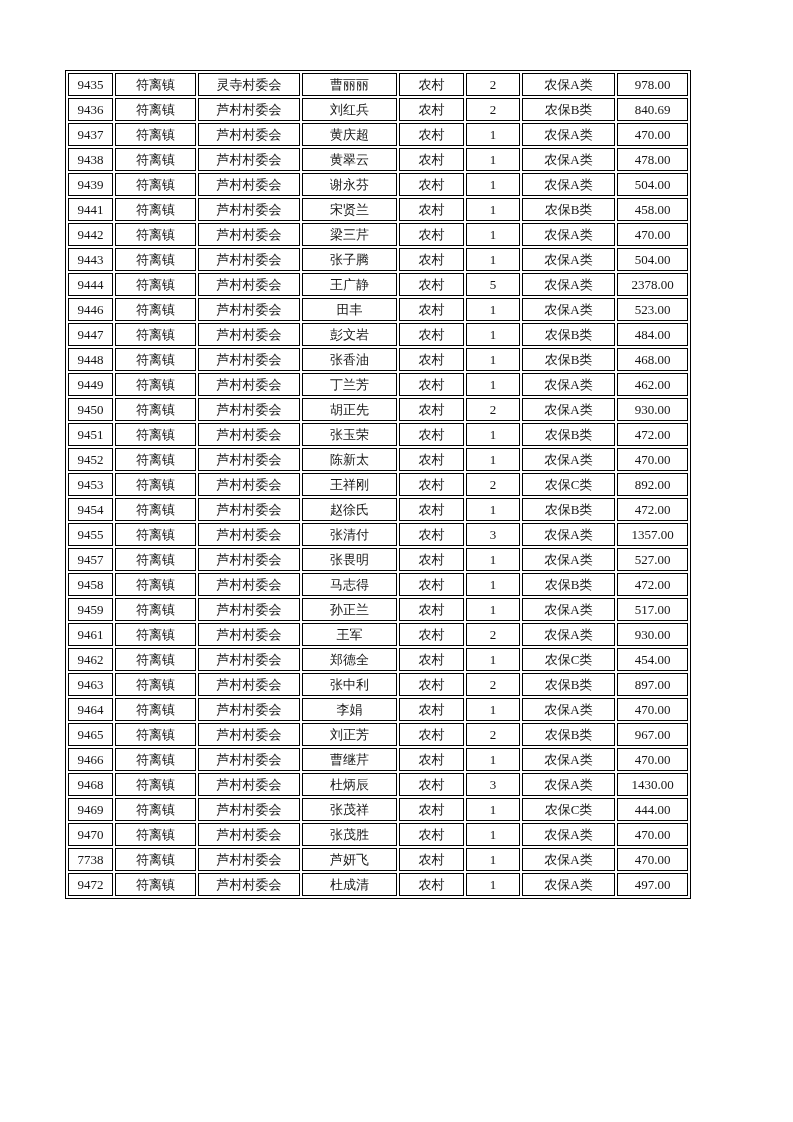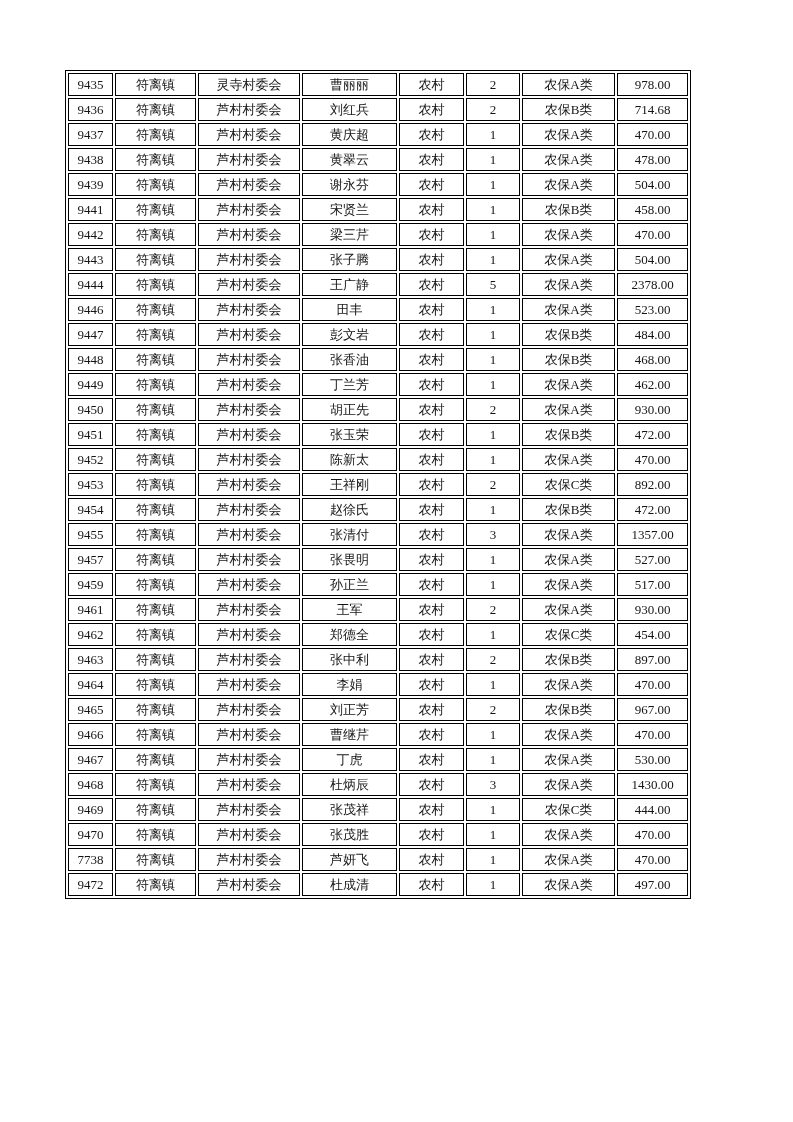--- a/index.html
+++ b/index.html
@@ -83,21 +83,21 @@
           <td>978.00</td>
         </tr>
         <tr>
           <td>9436</td>
           <td>符离镇</td>
           <td>芦村村委会</td>
           <td>刘红兵</td>
           <td>农村</td>
           <td>2</td>
           <td>农保B类</td>
-          <td>714.68</td>
+          <td>840.69</td>
         </tr>
         <tr>
           <td>9437</td>
           <td>符离镇</td>
           <td>芦村村委会</td>
           <td>黄庆超</td>
           <td>农村</td>
           <td>1</td>
           <td>农保A类</td>
           <td>470.00</td>
@@ -266,20 +266,30 @@
           <td>9457</td>
           <td>符离镇</td>
           <td>芦村村委会</td>
           <td>张畏明</td>
           <td>农村</td>
           <td>1</td>
           <td>农保A类</td>
           <td>527.00</td>
         </tr>
         <tr>
+          <td>9458</td>
+          <td>符离镇</td>
+          <td>芦村村委会</td>
+          <td>马志得</td>
+          <td>农村</td>
+          <td>1</td>
+          <td>农保B类</td>
+          <td>472.00</td>
+        </tr>
+        <tr>
           <td>9459</td>
           <td>符离镇</td>
           <td>芦村村委会</td>
           <td>孙正兰</td>
           <td>农村</td>
           <td>1</td>
           <td>农保A类</td>
           <td>517.00</td>
         </tr>
         <tr>
@@ -334,30 +344,20 @@
         </tr>
         <tr>
           <td>9466</td>
           <td>符离镇</td>
           <td>芦村村委会</td>
           <td>曹继芹</td>
           <td>农村</td>
           <td>1</td>
           <td>农保A类</td>
           <td>470.00</td>
-        </tr>
-        <tr>
-          <td>9467</td>
-          <td>符离镇</td>
-          <td>芦村村委会</td>
-          <td>丁虎</td>
-          <td>农村</td>
-          <td>1</td>
-          <td>农保A类</td>
-          <td>530.00</td>
         </tr>
         <tr>
           <td>9468</td>
           <td>符离镇</td>
           <td>芦村村委会</td>
           <td>杜炳辰</td>
           <td>农村</td>
           <td>3</td>
           <td>农保A类</td>
           <td>1430.00</td>

